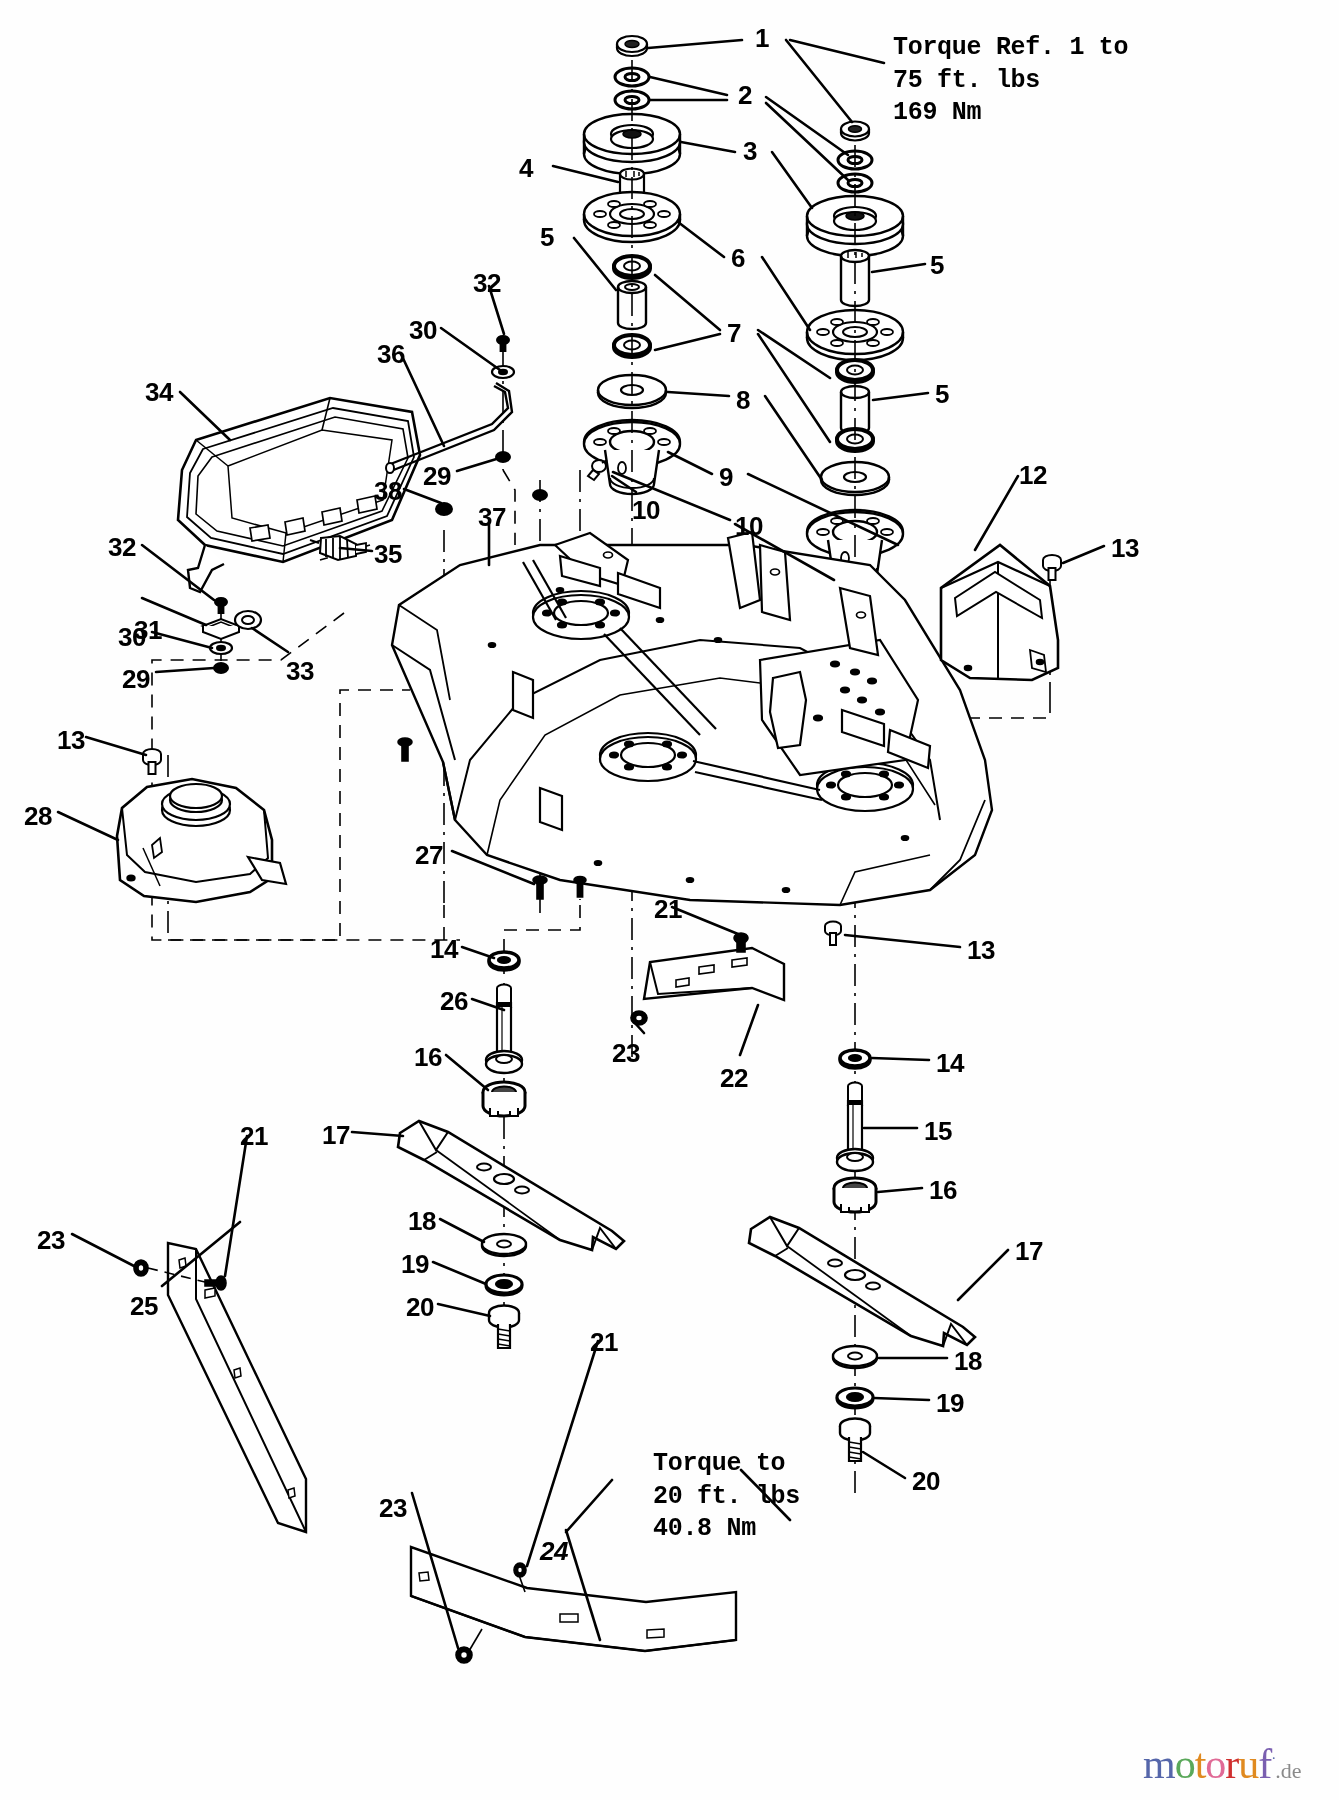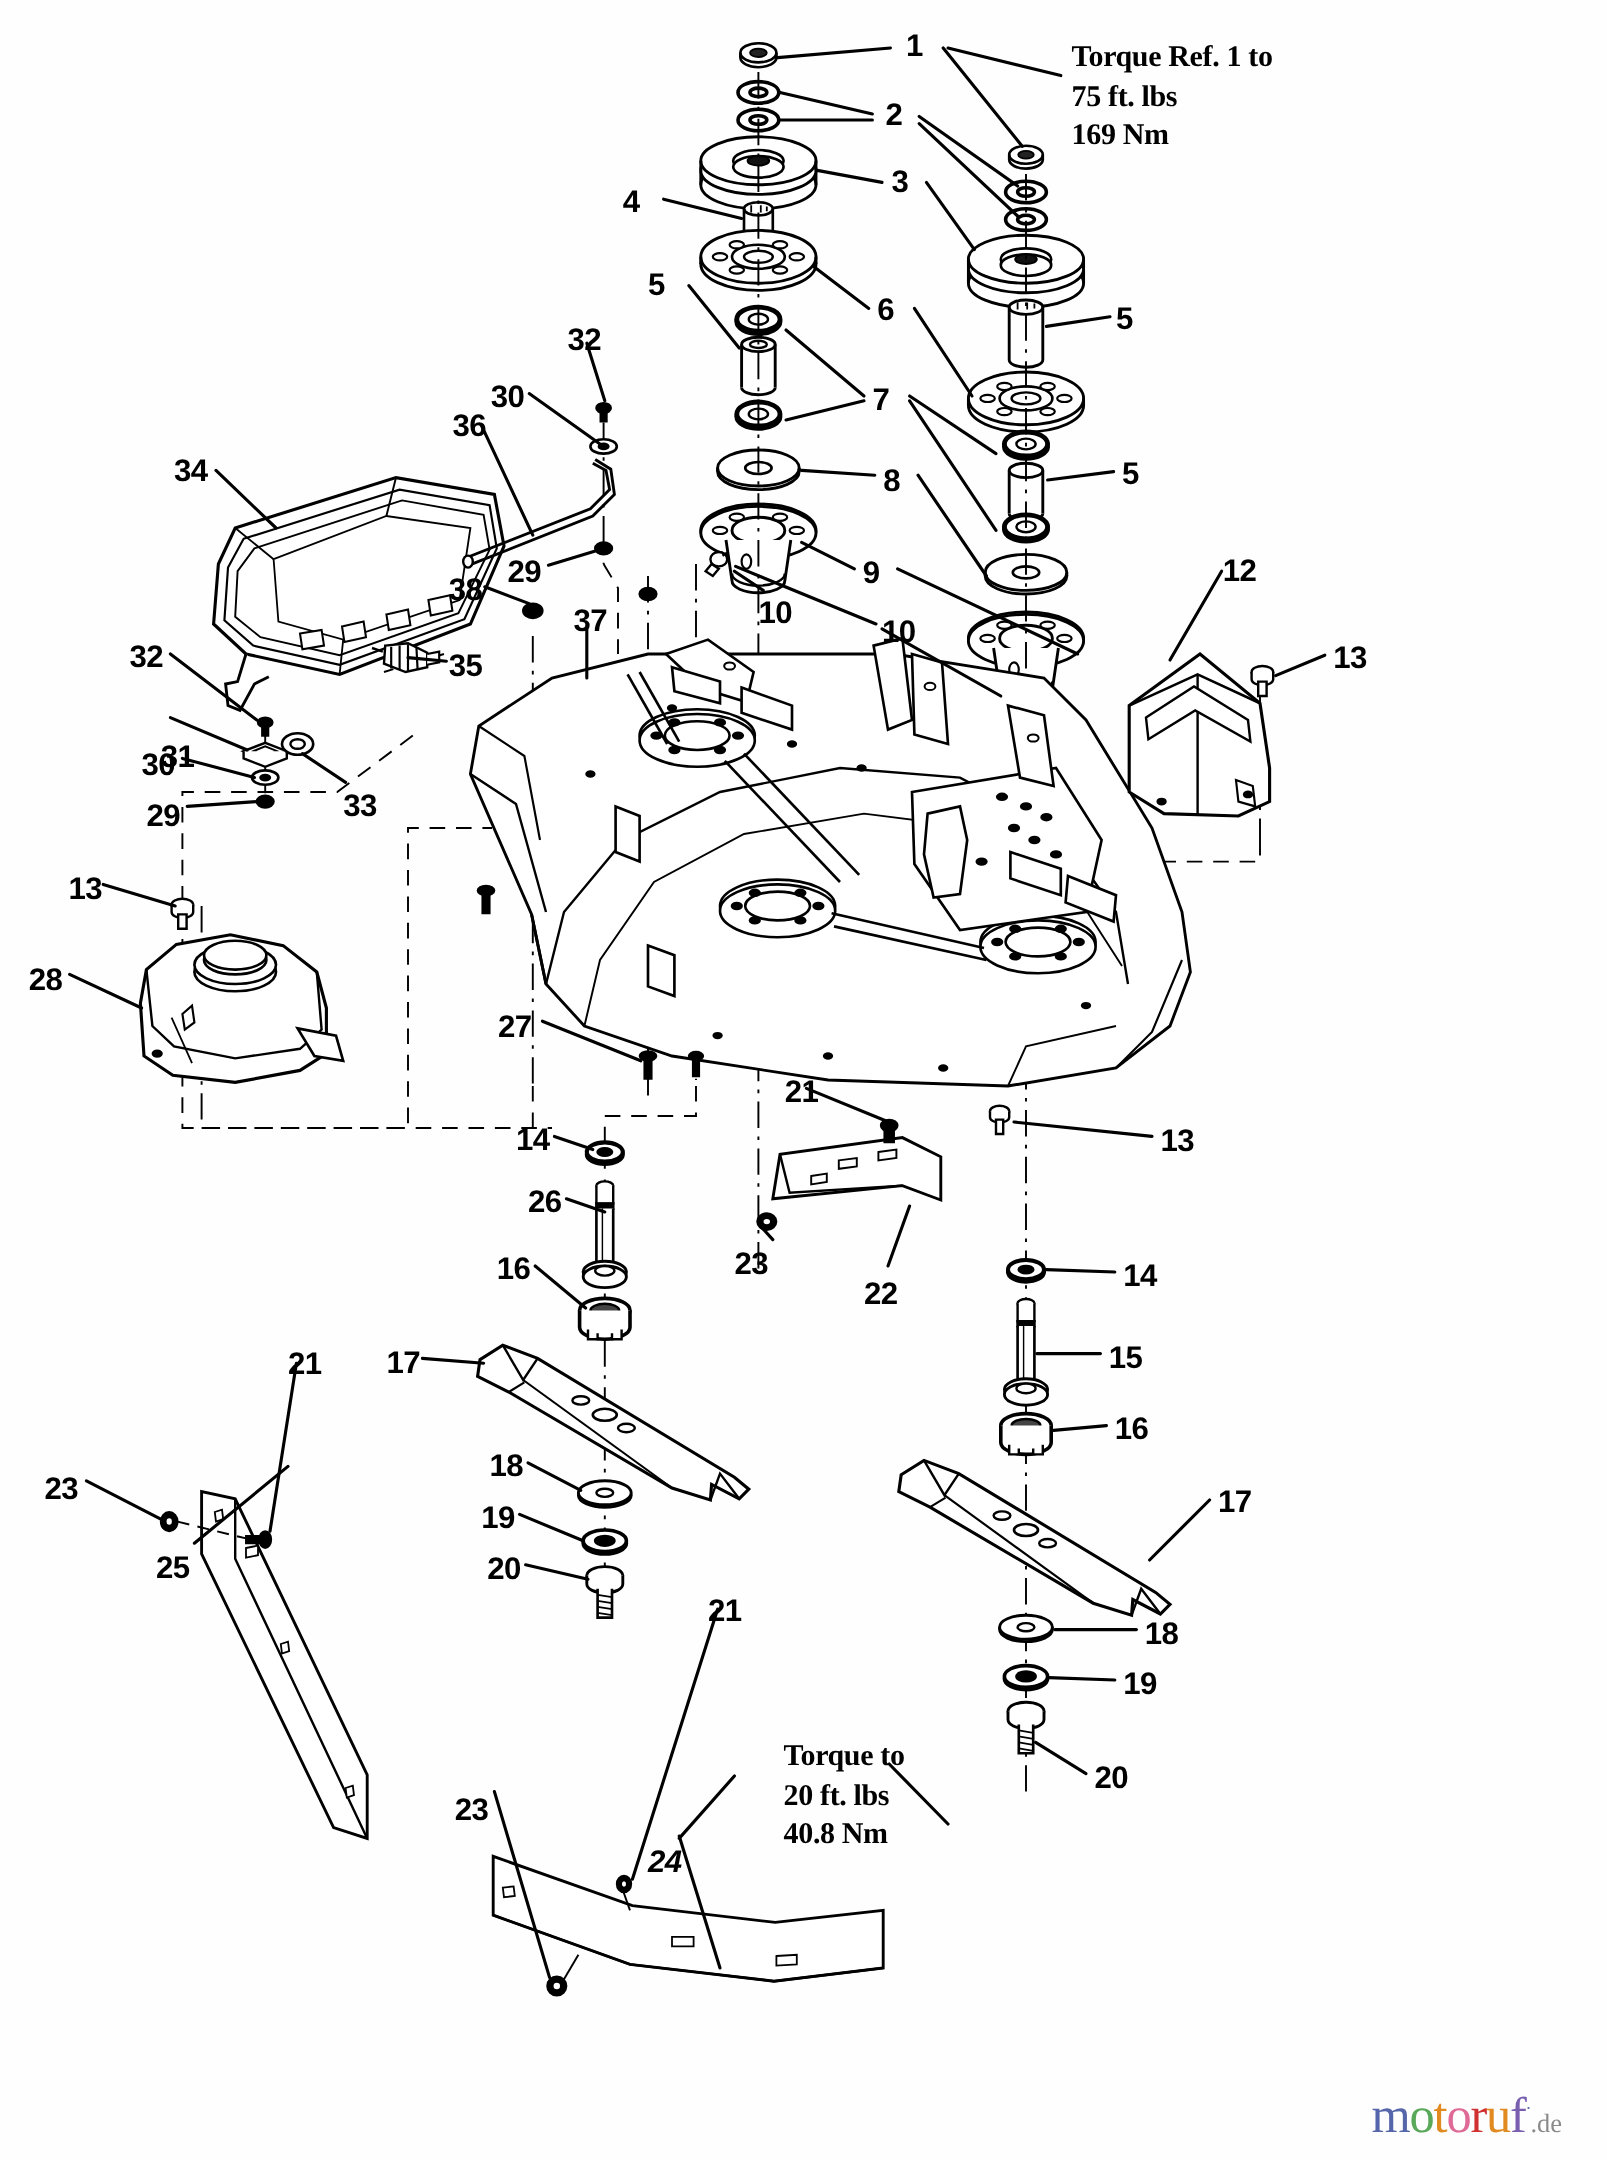--- a/index.html
+++ b/index.html
@@ -18,21 +18,21 @@
     font-family:"Liberation Sans",sans-serif;
     font-weight:bold;
     font-size:26px;
     color:#000;
     line-height:1;
     white-space:nowrap;
     letter-spacing:-0.5px;
   }
   .torque-note{
     position:absolute;
-    font-family:Liberation Serif, serif;
+    font-family:Liberation Mono, monospace;
     font-weight:bold;
     font-size:25px;
     color:#000;
     line-height:1.30;
     white-space:nowrap;
     letter-spacing:-0.3px;
   }
   .wm{
     position:absolute;
     font-family:"Liberation Serif",serif;

